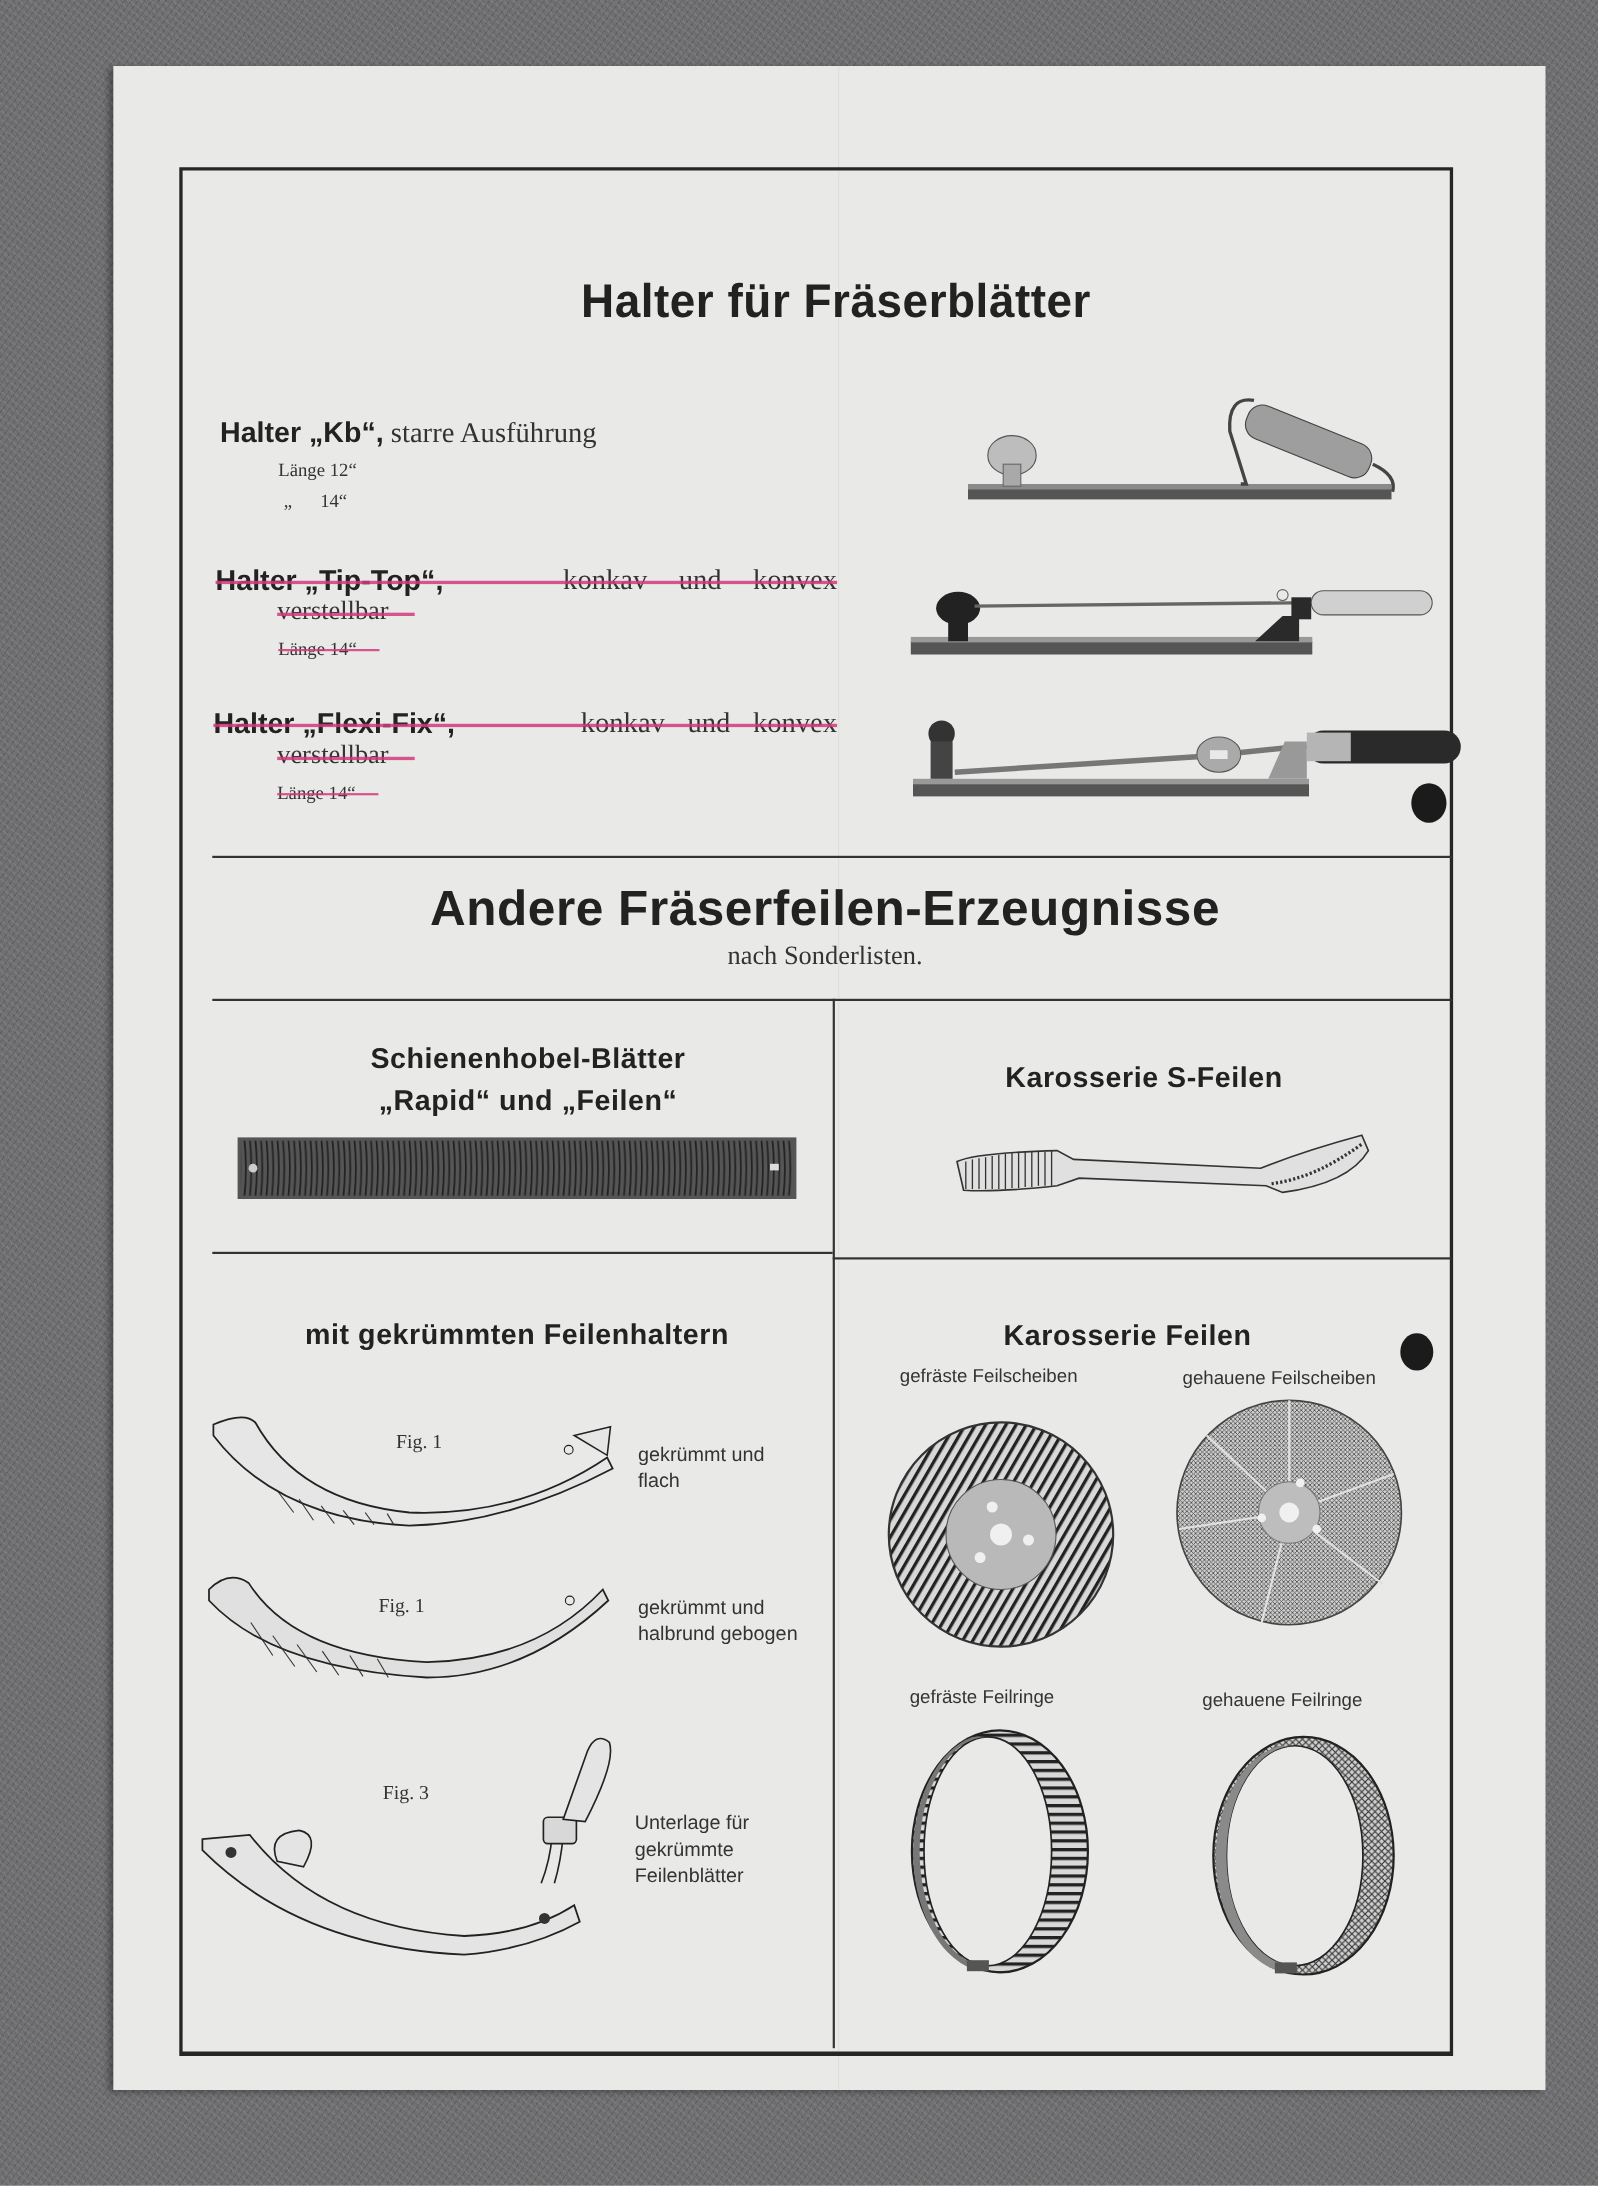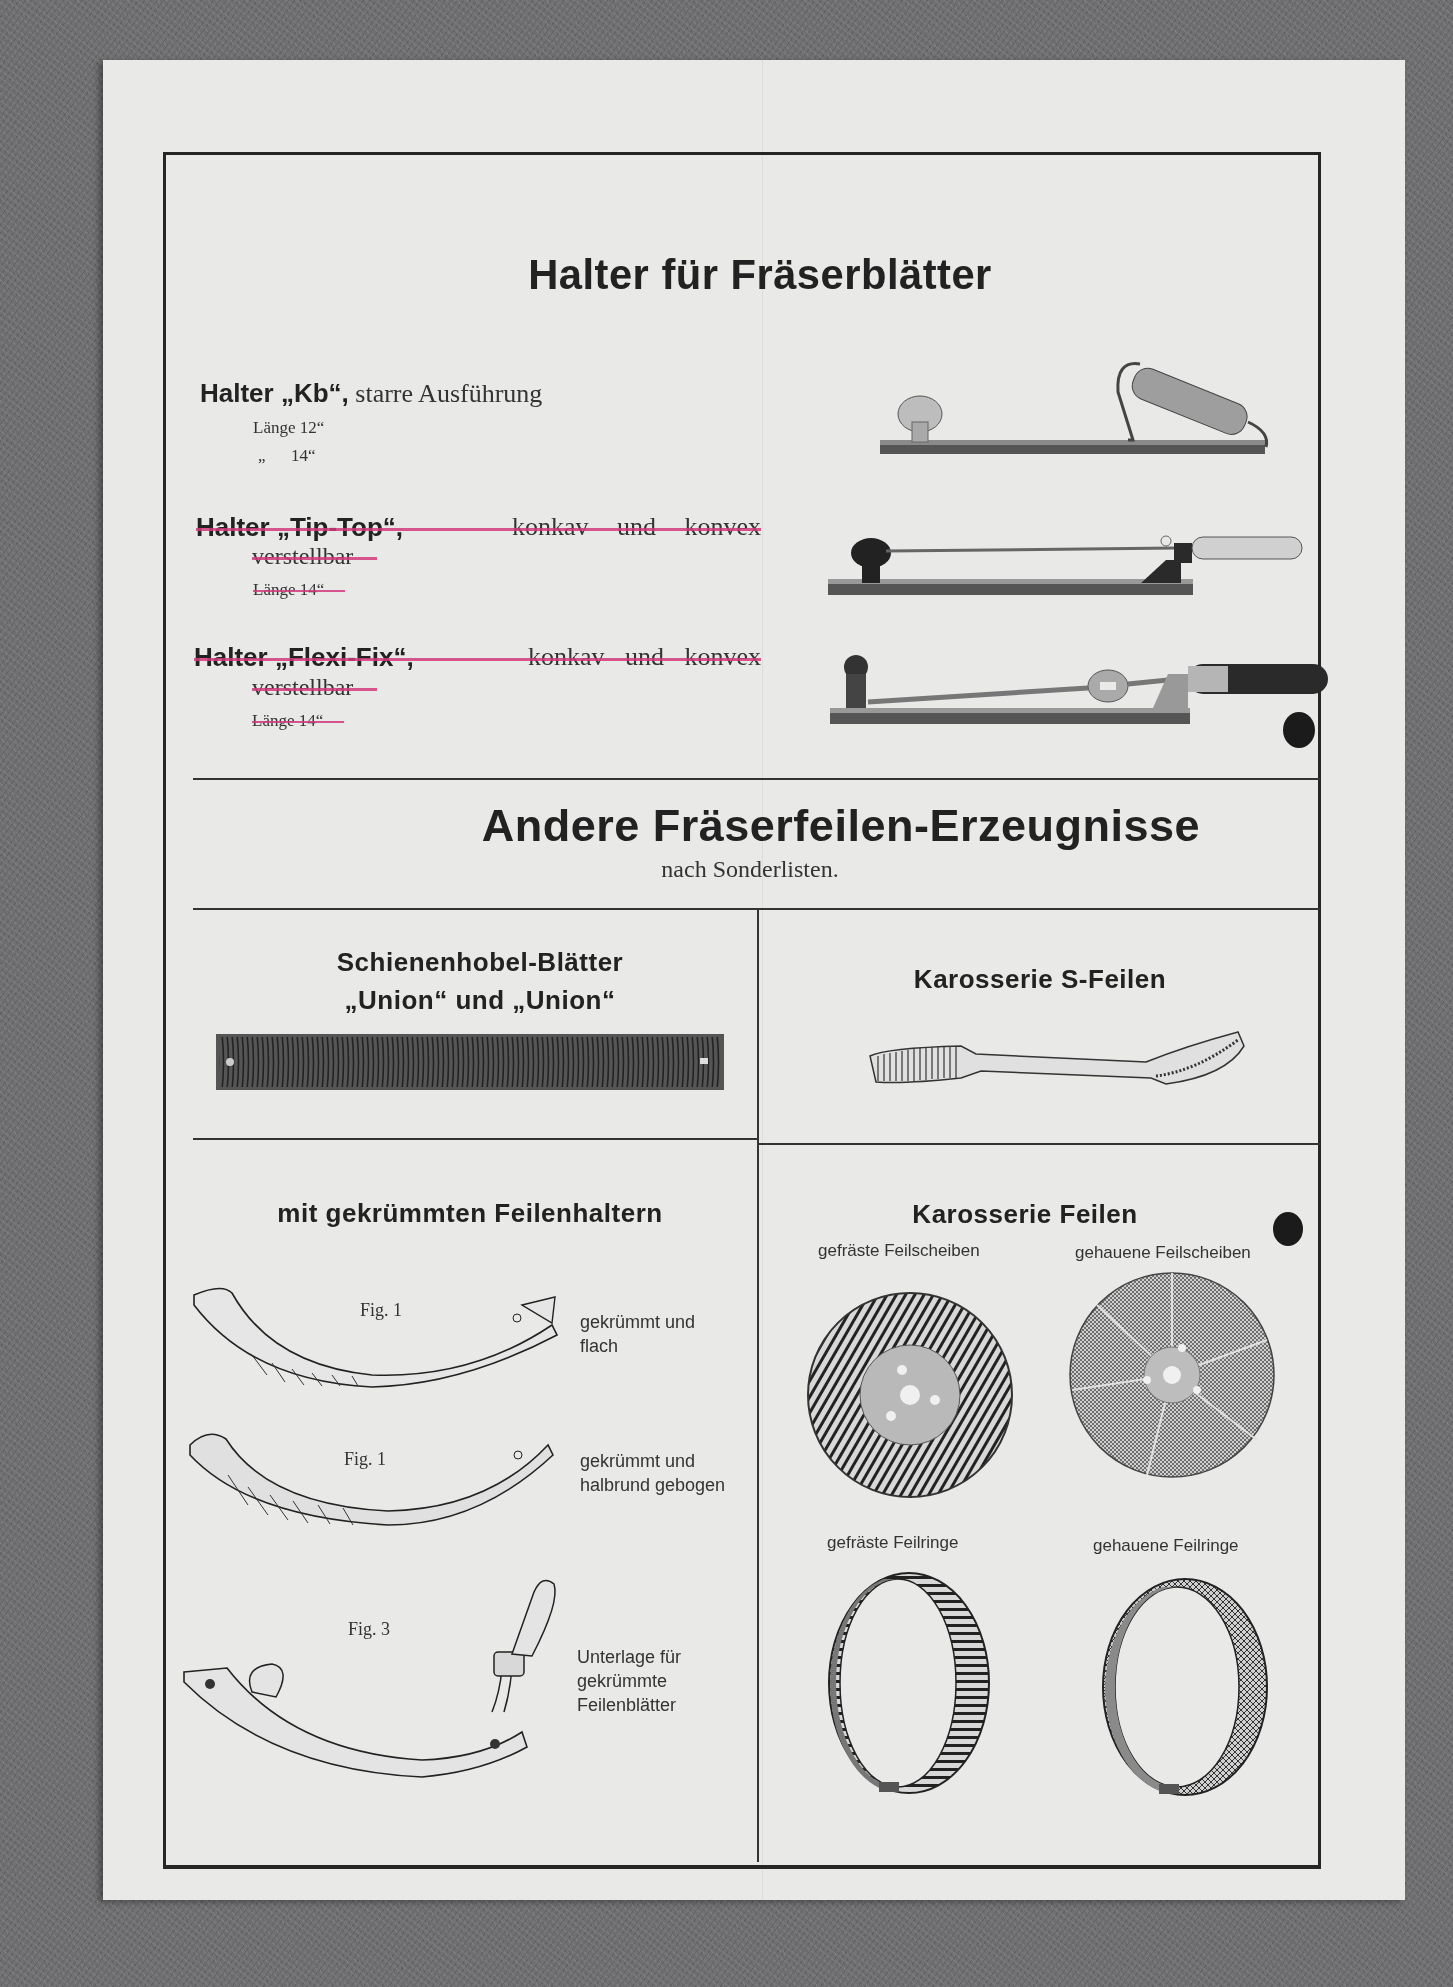--- a/index.html
+++ b/index.html
@@ -21,21 +21,21 @@
   .frame {
     position:absolute; left:163px; top:152px; width:1152px; height:1710px;
     border:3px solid #262626; border-bottom-width:4px;
   }
   .hline { position:absolute; height:2px; background:#333; }
   .vline { position:absolute; width:2px; background:#333; }
   .abs { position:absolute; }
   .h-sans { font-family:"Liberation Sans", sans-serif; font-weight:bold; color:#222; letter-spacing:0.5px; }
   .serif { font-family:"Liberation Serif", serif; color:#333; }
   .title1 { left:440px; top:250px; width:640px; text-align:center; font-size:43px; transform:scaleX(0.97); }
-  .title2 { left:300px; top:800px; width:900px; text-align:right; font-size:45px; }
+  .title2 { left:300px; top:800px; width:900px; text-align:center; font-size:45px; }
   .subtitle2 { left:300px; top:856px; width:900px; text-align:center; font-size:24px; }
   .item-row { font-size:26px; white-space:nowrap; }
   .item-row b { font-family:"Liberation Sans", sans-serif; font-weight:bold; color:#222; font-size:26px; }
   .strike { position:absolute; height:3px; background:#d23a7a; opacity:0.85; }
   .small { font-size:17px; }
   .sec-title { font-size:26px; text-align:center; }
   .caption { font-size:18px; color:#333; font-family:"Liberation Serif", serif; }
   .desc { font-size:18px; color:#333; line-height:24px; font-family:Liberation Sans, sans-serif; }
   .hole { position:absolute; border-radius:50%; background:#1b1b1b; }
   svg { position:absolute; overflow:visible; }
@@ -119,21 +119,21 @@
 <div class="abs h-sans title2">Andere Fräserfeilen-Erzeugnisse</div>
 <div class="abs serif subtitle2">nach Sonderlisten.</div>
 
 <div class="hline" style="left:193px; top:908px; width:1127px;"></div>
 <div class="vline" style="left:757px; top:908px; height:954px;"></div>
 <div class="hline" style="left:193px; top:1138px; width:564px;"></div>
 <div class="hline" style="left:757px; top:1143px; width:563px;"></div>
 
 <div class="abs h-sans sec-title" style="left:230px; top:943px; width:500px; line-height:38px;">
   <div>Schienenhobel-Blätter</div>
-  <div>„Union“ und „Union“</div>
+  <div>„Rapid“ und „Feilen“</div>
 </div>
 <svg style="left:216px; top:1034px;" width="510" height="60">
   <defs>
     <pattern id="arcs" width="5" height="56" patternUnits="userSpaceOnUse">
       <path d="M1 0 Q4 28 1 56" fill="none" stroke="#222" stroke-width="1.6"></path>
     </pattern>
   </defs>
   <rect x="0" y="0" width="508" height="56" fill="#555"></rect>
   <rect x="3" y="3" width="502" height="50" fill="url(#arcs)"></rect>
   <circle cx="14" cy="28" r="4" fill="#ccc"></circle>

